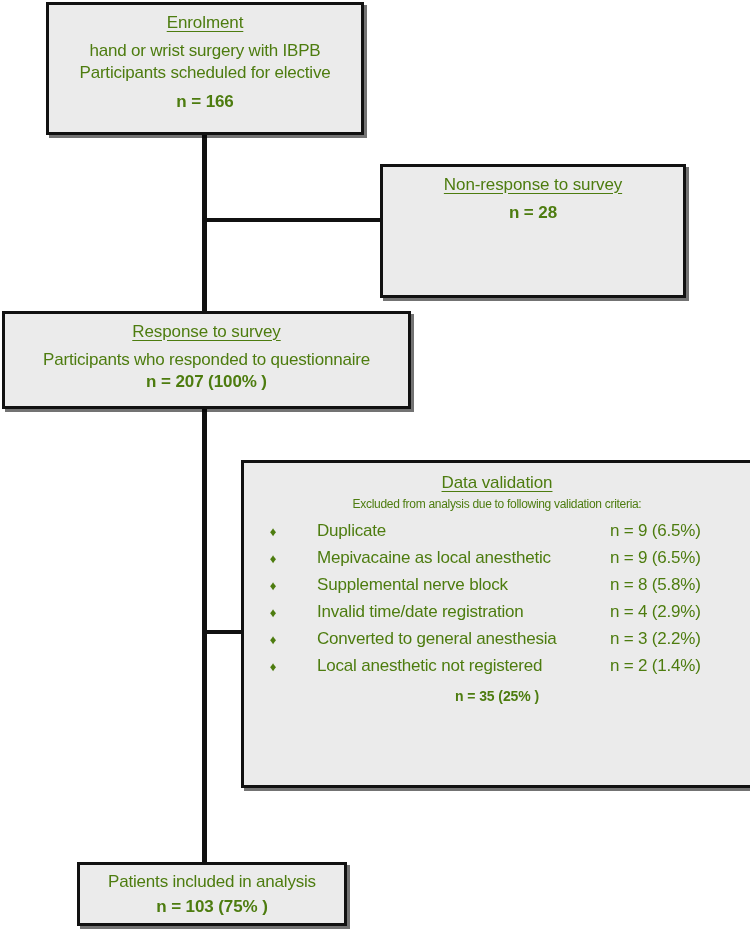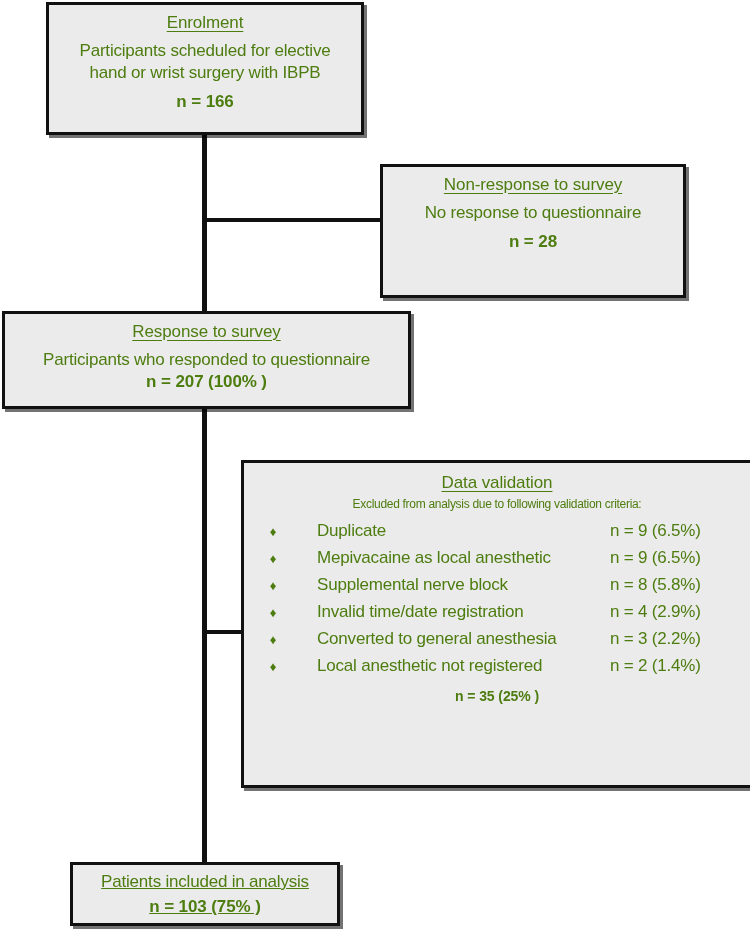--- a/index.html
+++ b/index.html
@@ -98,50 +98,49 @@
     font-weight: bold;
     margin-top: 9px;
     letter-spacing: -0.1px;
   }
 
   
   #box-enrolment   { left: 46px;  top: 2px;   width: 318px; height: 133px; }
   #box-nonresponse { left: 380px; top: 164px; width: 306px; height: 134px; }
   #box-response    { left: 2px;   top: 311px; width: 409px; height: 98px;  }
   #box-validation  { left: 241px; top: 460px; width: 512px; height: 328px; }
-  #box-included    { left: 70px;  top: 862px; width: 270px; height: 64px; text-decoration: underline;  }
+  #box-included    { left: 77px;  top: 862px; width: 270px; height: 64px;  }
 </style>
 </head>
 <body>
 
 <div id="canvas">
 
   <div class="line" style="left:202px; top:135px; width:5px; height:86px;"></div>
 
   <div class="line" style="left:202px; top:218px; width:196px; height:4px;"></div>
 
   <div class="line" style="left:202px; top:221px; width:5px; height:92px;"></div>
 
   <div class="line" style="left:202px; top:409px; width:5px; height:455px;"></div>
 
   <div class="line" style="left:202px; top:630px; width:44px; height:4px;"></div>
 
   <div class="box" id="box-enrolment">
     <div class="box-inner">
       <div class="box-title">Enrolment</div>
+      <div class="box-text">hand or wrist surgery with IBPB</div>
       <div class="box-text">Participants scheduled for elective</div>
-      <div class="box-text">hand or wrist surgery with IBPB</div>
       <div class="box-n">n = 166</div>
     </div>
   </div>
 
   <div class="box" id="box-nonresponse">
     <div class="box-inner">
       <div class="box-title">Non-response to survey</div>
-      <div class="box-text">No response to questionnaire</div>
       <div class="box-n">n = 28</div>
     </div>
   </div>
 
   <div class="box" id="box-response">
     <div class="box-inner">
       <div class="box-title">Response to survey</div>
       <div class="box-text">Participants who responded to questionnaire</div>
       <div class="box-n" style="margin-top:1px;">n = 207 (100% )</div>
     </div>

